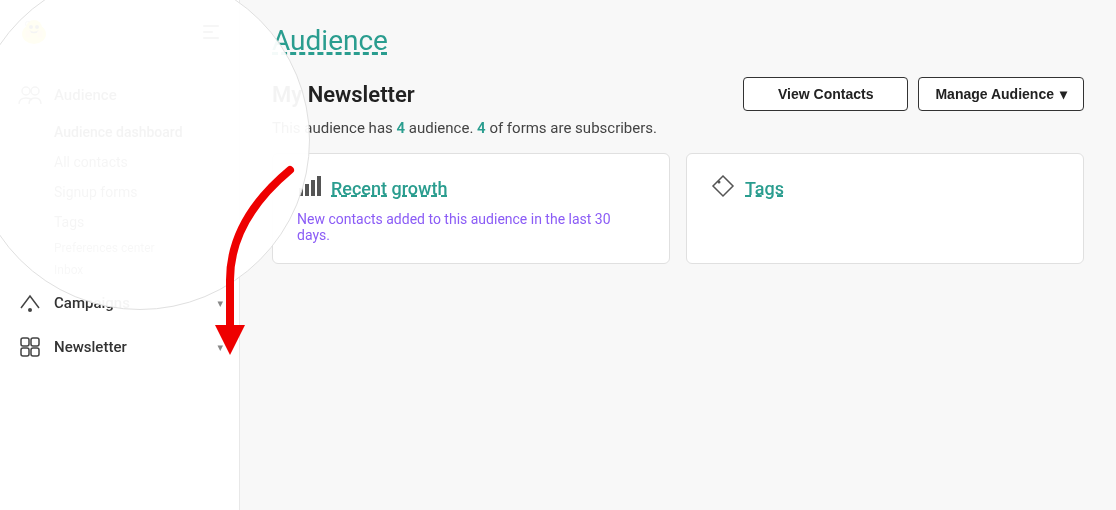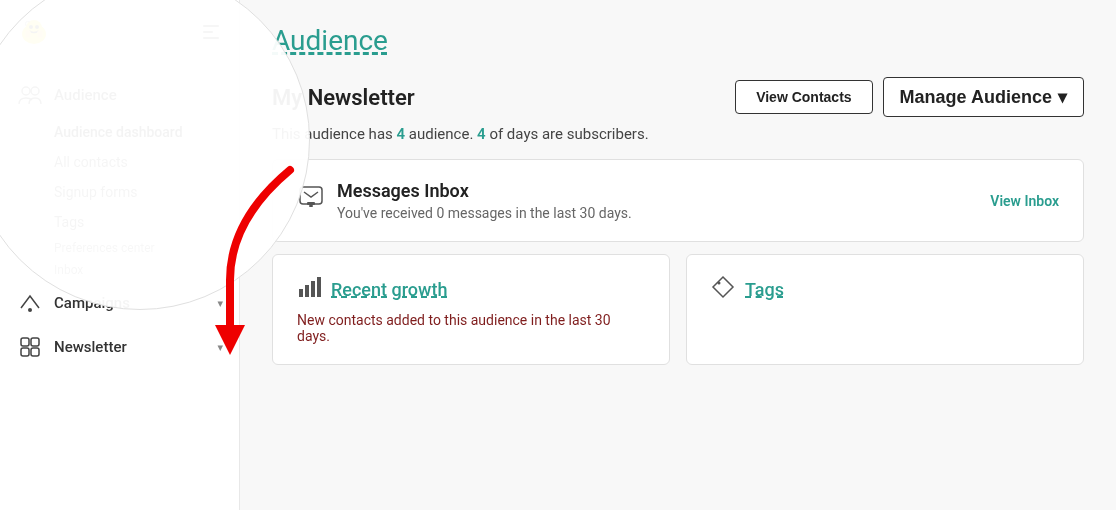--- a/index.html
+++ b/index.html
@@ -156,38 +156,38 @@
     .header-buttons {
       display: flex;
       gap: 10px;
       align-items: center;
     }
 
     .btn-view-contacts {
       background: #fff;
       border: 1.5px solid #333;
       border-radius: 4px;
-      padding: 8px 20px;
+      padding: 8px 34px;
       font-size: 14px;
       font-weight: 600;
       color: #222;
       cursor: pointer;
     }
 
     .btn-manage {
       background: #fff;
       border: 1.5px solid #333;
       border-radius: 4px;
       padding: 8px 16px;
-      font-size: 18px;
+      font-size: 14px;
       font-weight: 600;
       color: #222;
       cursor: pointer;
       display: flex;
-      align-items: flex-end;
+      align-items: flex-start;
       gap: 6px;
     }
 
     .contacts-info {
       font-size: 15px;
       color: #444;
       margin-bottom: 16px;
     }
 
     .contacts-info .highlight {
@@ -273,21 +273,21 @@
       text-decoration-color: #2a9d8f;
     }
 
     .card-half-icon {
       font-size: 20px;
       color: #555;
     }
 
     .card-half-desc {
       font-size: 14px;
-      color: #7f1d1d;
+      color: #8b5cf6;
     }
   </style>
 </head>
 <body>
 
 <div class="sidebar">
   <div class="sidebar-header">
     <div class="mailchimp-logo">
       
       <svg viewBox="0 0 36 36" width="36" height="36">
@@ -387,40 +387,23 @@
     <div class="header-buttons">
       <button class="btn-view-contacts">View Contacts</button>
       <button class="btn-manage">
         <span>Manage Audience</span>
         <span>▾</span>
       </button>
     </div>
   </div>
 
   <p class="contacts-info">
-    T<span>his audience has </span><span class="highlight">4</span><span> audience. </span><span class="highlight">4</span><span> of days are subscribers.</span>
+    T<span>his audience has </span><span class="highlight">4</span><span> audience. </span><span class="highlight">4</span><span> of forms are subscribers.</span>
   </p>
 
-  <div class="card card-messages">
-    <div class="card-messages-left">
-      <div class="card-messages-icon">
-        <svg width="28" height="28" viewBox="0 0 28 28">
-          <rect x="3" y="5" width="22" height="17" rx="3" stroke="#555" stroke-width="1.5" fill="none"></rect>
-          <path d="M7 10 L14 15 L21 10" stroke="#555" stroke-width="1.5" fill="none"></path>
-          <rect x="10" y="20" width="8" height="3" rx="1" fill="#555"></rect>
-          <rect x="12" y="23" width="4" height="2" rx="1" fill="#555"></rect>
-        </svg>
-      </div>
-      <div>
-        <div class="card-title">Messages Inbox</div>
-        <div class="card-desc">You've received 0 messages in the last 30 days.</div>
-      </div>
-    </div>
-    <a class="card-link">View Inbox</a>
-  </div>
 
   <div class="cards-row">
 
     <div class="card-half">
       <div class="card-half-header">
         <div class="card-half-icon">
           <svg width="24" height="24" viewBox="0 0 24 24">
             <rect x="2" y="14" width="4" height="8" fill="#555"></rect>
             <rect x="8" y="10" width="4" height="12" fill="#555"></rect>
             <rect x="14" y="6" width="4" height="16" fill="#555"></rect>

